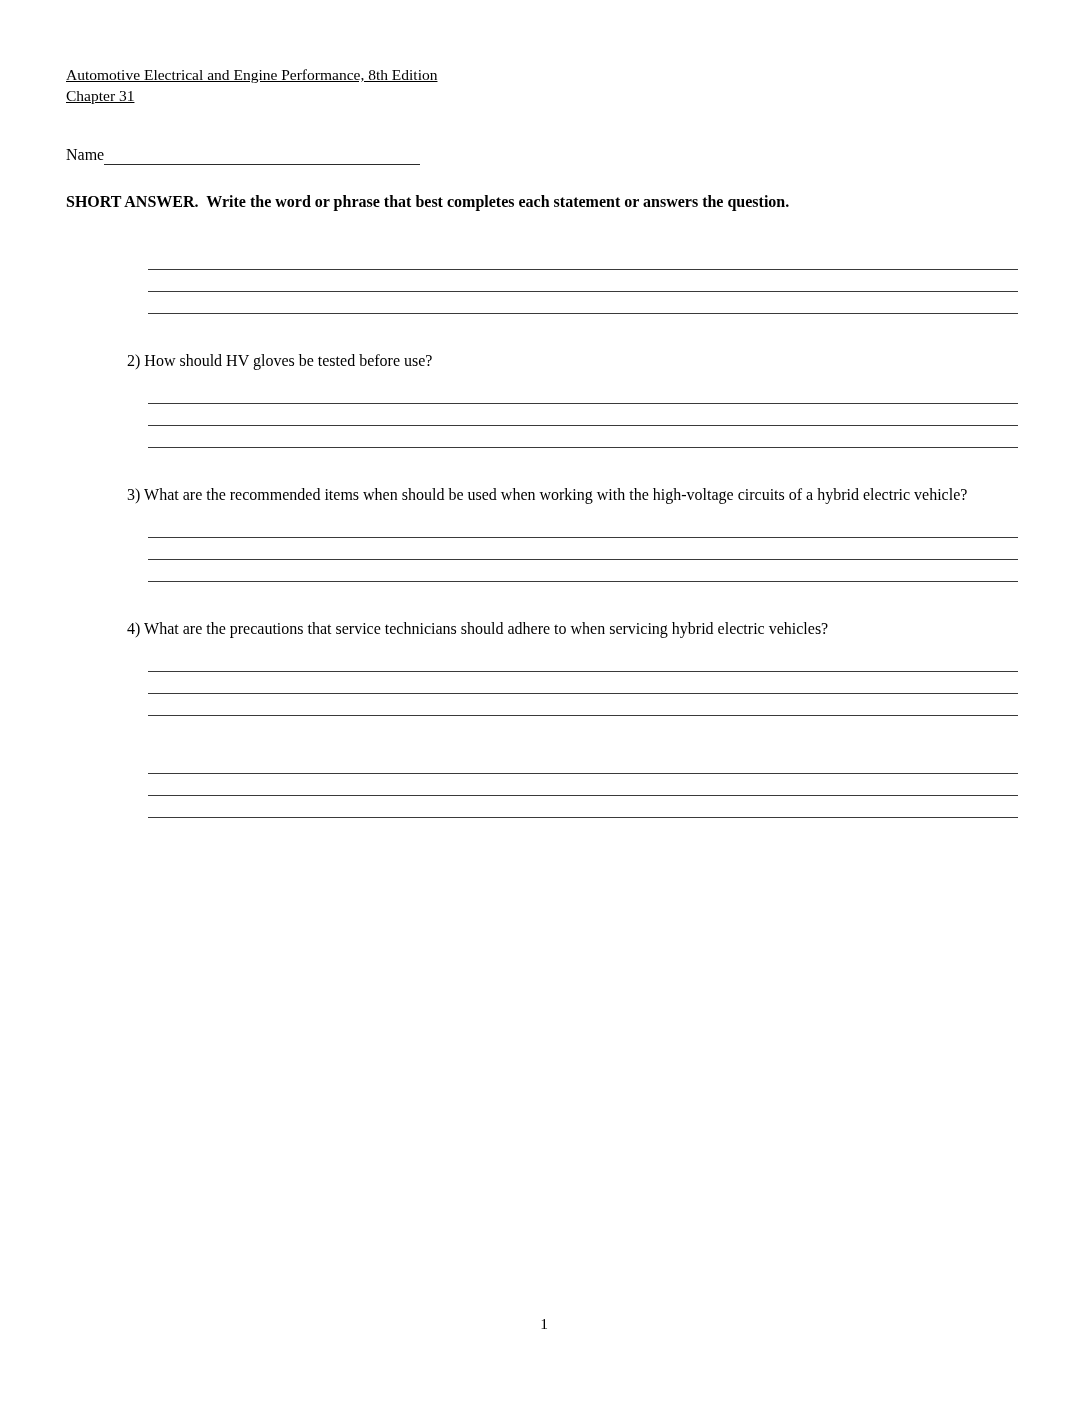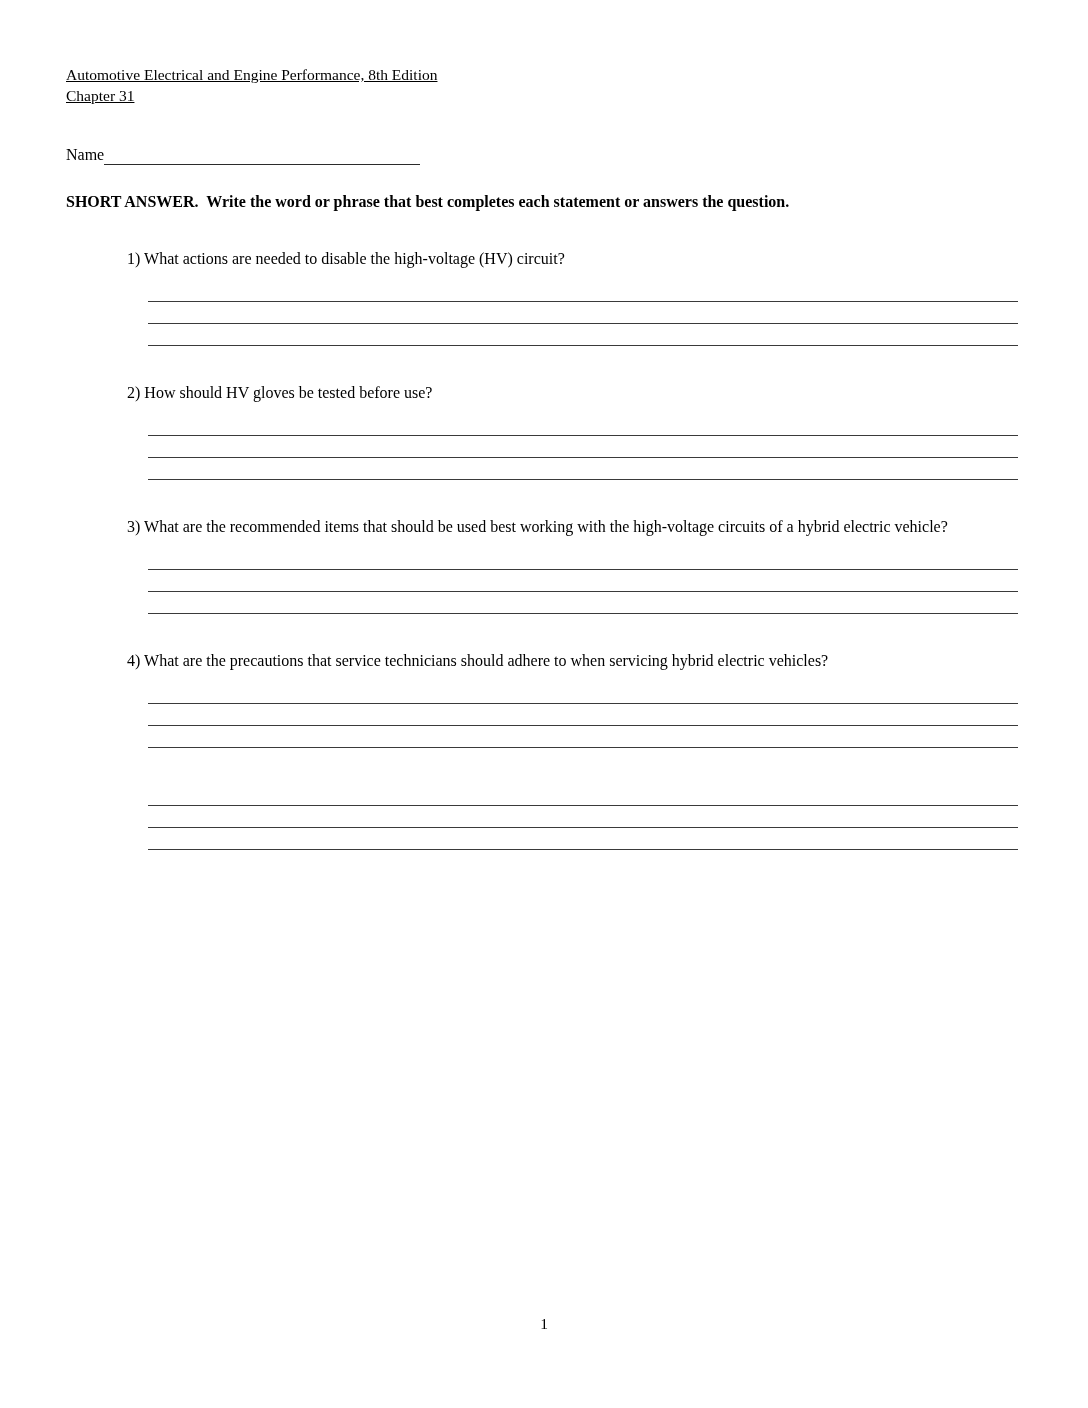--- a/index.html
+++ b/index.html
@@ -81,24 +81,20 @@
   </div>
 
   <div class="name-row">
     <span class="name-label">Name</span>
     <span class="name-blank"></span>
   </div>
 
   <div class="instructions">SHORT ANSWER.  Write the word or phrase that best completes each statement or answers the question.</div>
 
   <div class="question">
-    <div class="q-text">
-      <span class="q-num">1)</span>
-      <span>What actions are needed to disable the high-voltage (HV) circuit?</span>
-    </div>
     <div class="answer-lines">
       <div class="answer-line"></div>
       <div class="answer-line"></div>
       <div class="answer-line"></div>
     </div>
   </div>
 
   <div class="question">
     <div class="q-text">
       <span class="q-num">2)</span>
@@ -107,21 +103,21 @@
     <div class="answer-lines">
       <div class="answer-line"></div>
       <div class="answer-line"></div>
       <div class="answer-line"></div>
     </div>
   </div>
 
   <div class="question">
     <div class="q-text">
       <span class="q-num">3)</span>
-      <span>What are the recommended items that should be used best working with the high-voltage circuits of a hybrid electric vehicle?</span>
+      <span>What are the recommended items when should be used when working with the high-voltage circuits of a hybrid electric vehicle?</span>
     </div>
     <div class="answer-lines">
       <div class="answer-line"></div>
       <div class="answer-line"></div>
       <div class="answer-line"></div>
     </div>
   </div>
 
   <div class="question">
     <div class="q-text">

